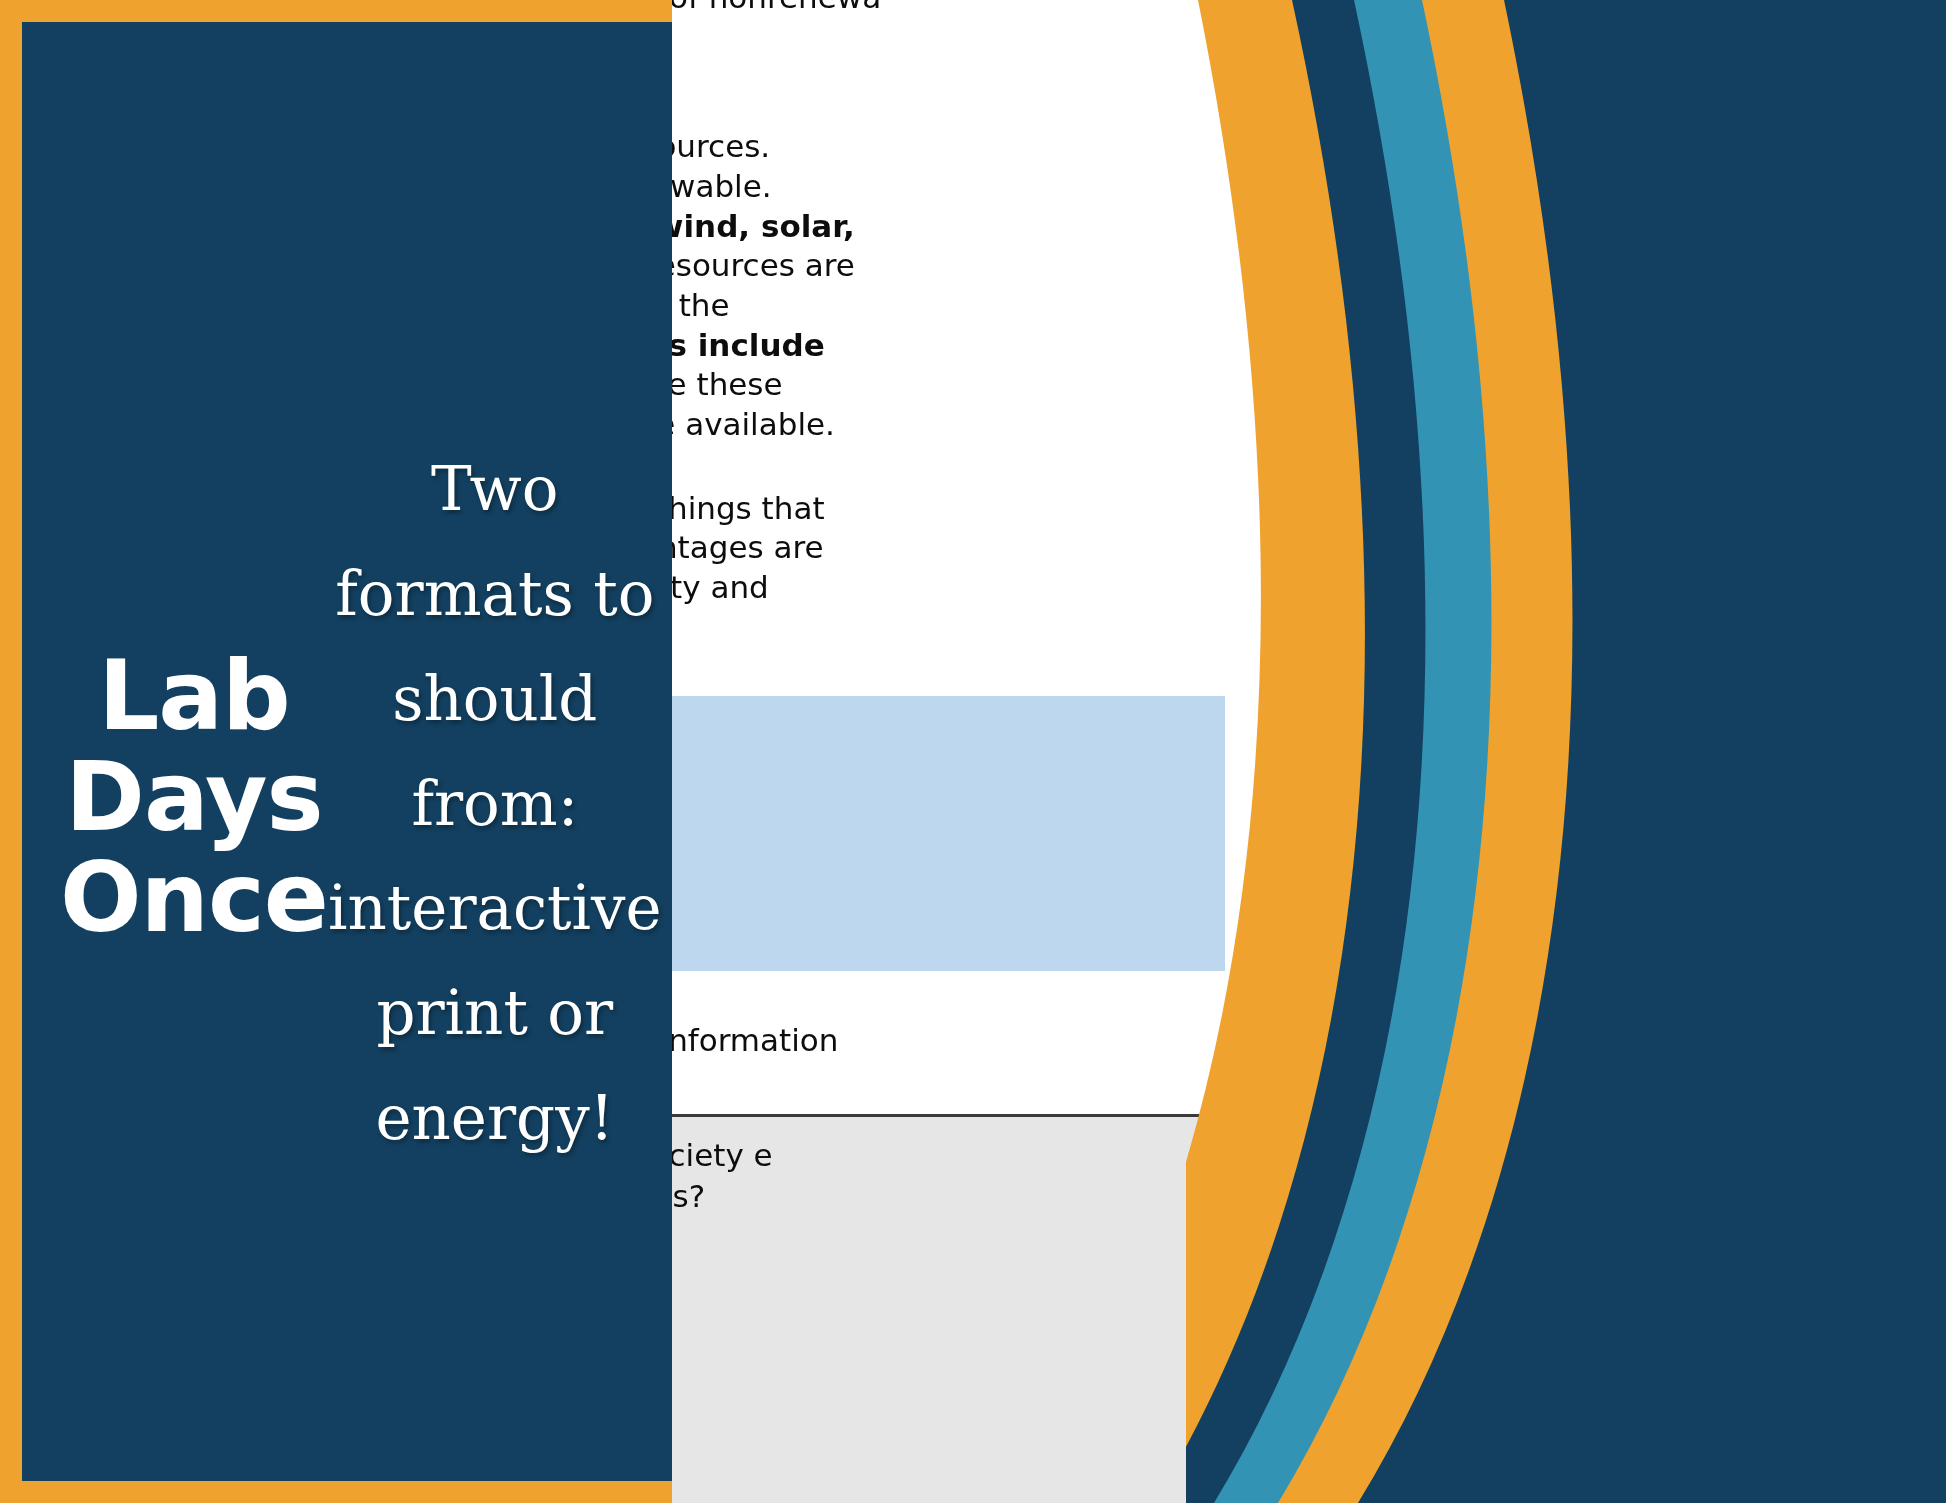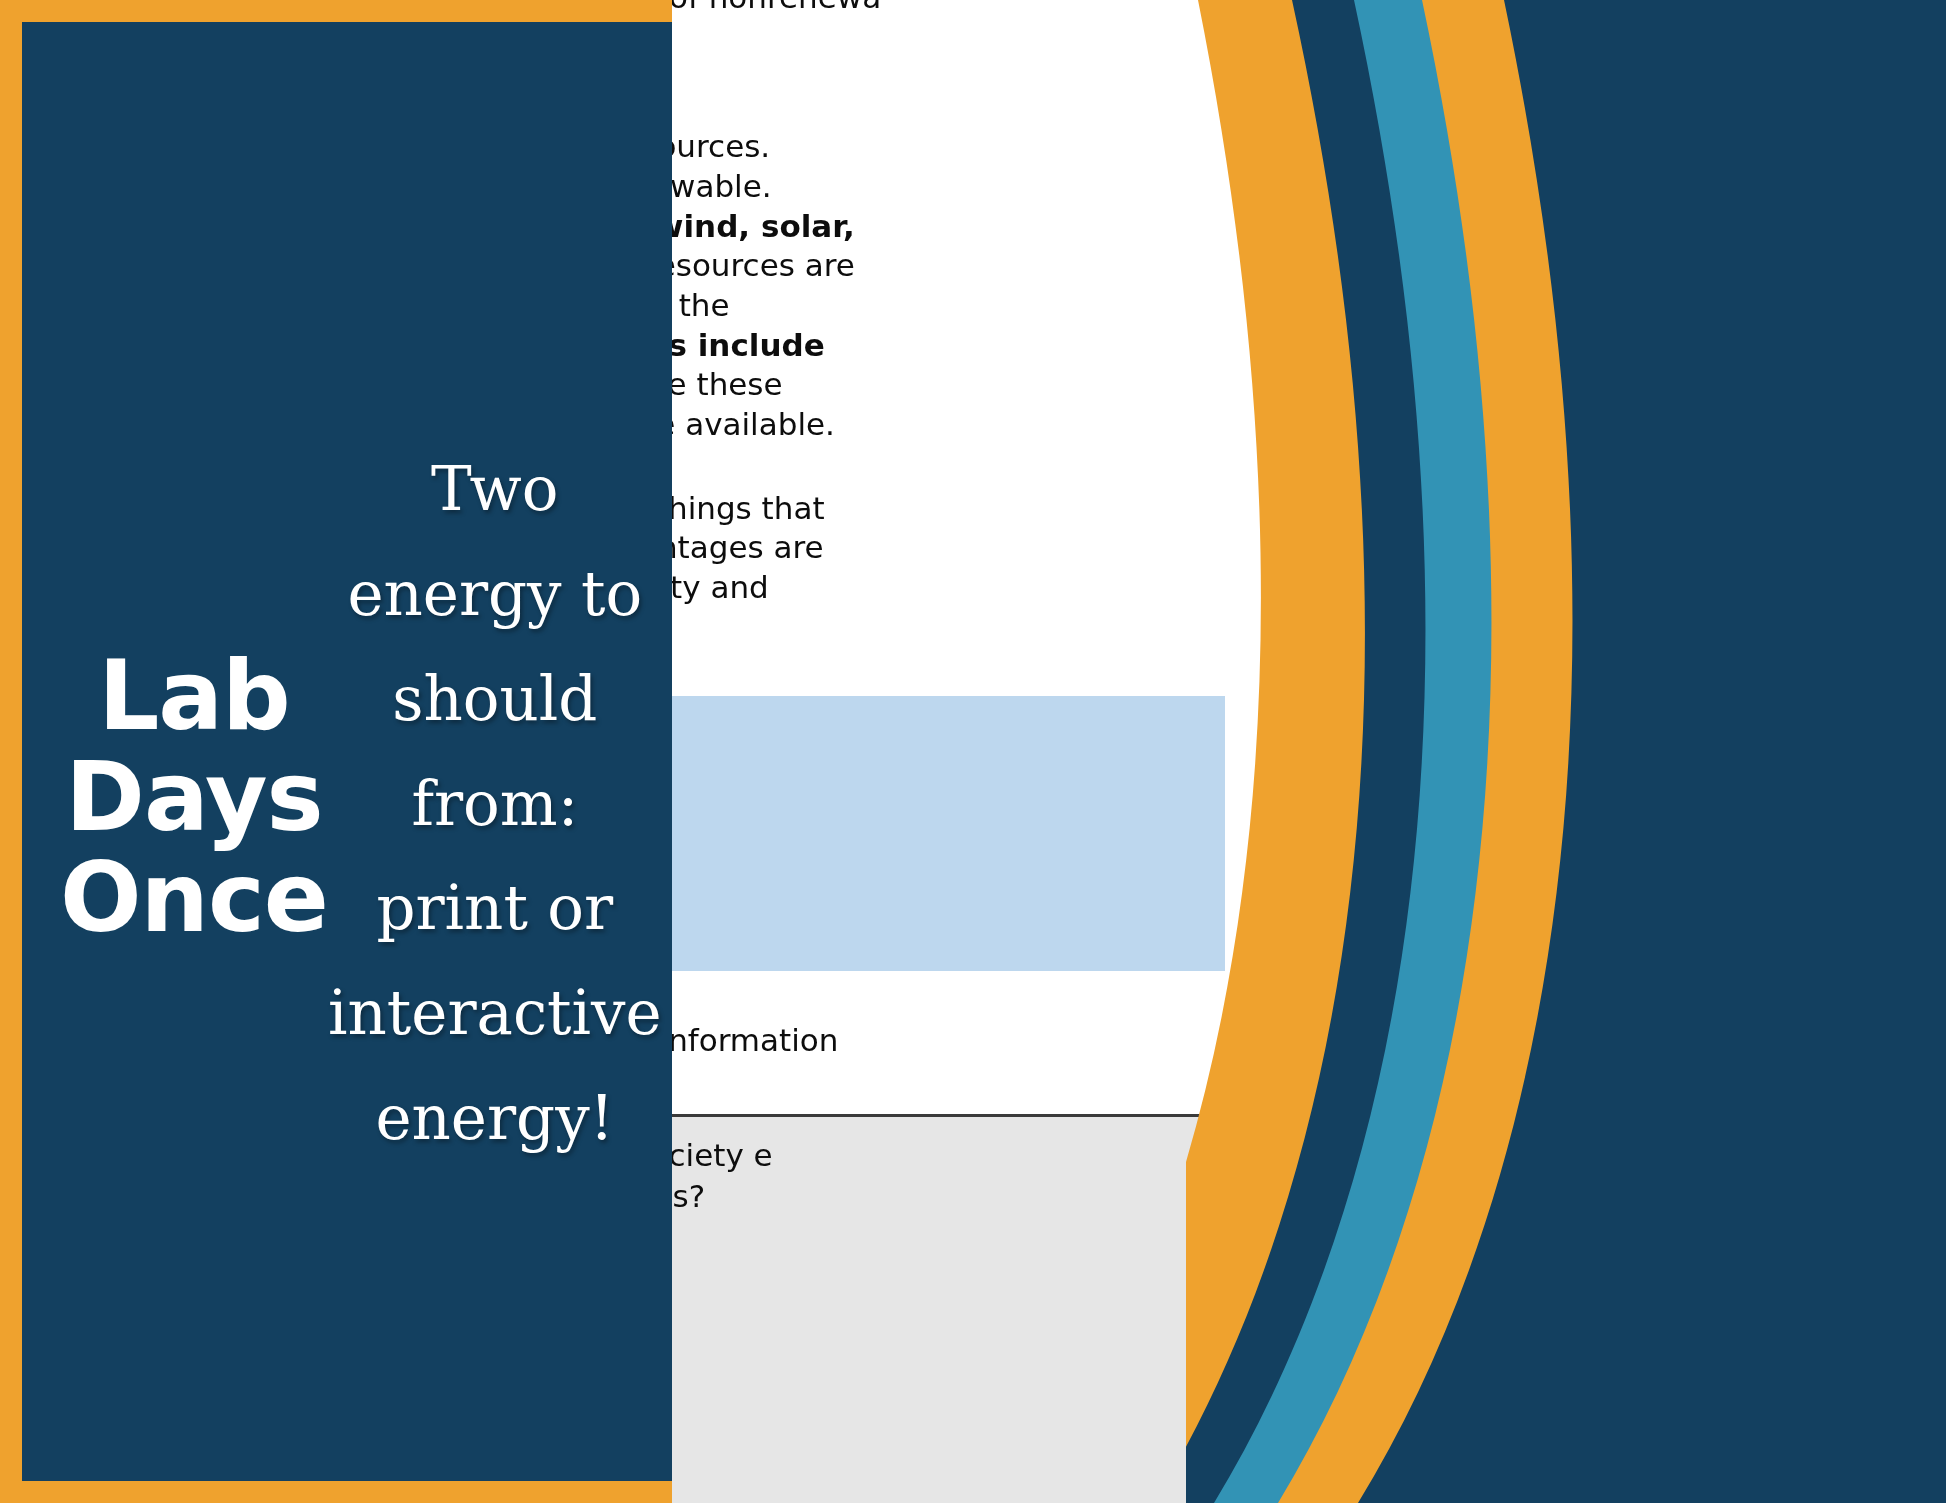--- a/index.html
+++ b/index.html
@@ -202,20 +202,20 @@
   <path d="M12 0 L106 0 C 246 640, 176 1160, -32 1503 L-150 1503 C 70 1150, 138 630, 12 0 Z" fill="#EFA22E"></path>
 </svg>
 
 <div id="left-panel">
   <div id="left-panel-inner">
     <div class="headline">
       <span class="hl-line">Lab Days</span>
       <span class="hl-line">Once</span>
     </div>
     <div class="subtext">
-      <span class="st-line">Two energy to</span>
+      <span class="st-line">Two formats to</span>
       <span class="st-line">should from:</span>
+      <span class="st-line">interactive</span>
       <span class="st-line">print or</span>
-      <span class="st-line">interactive</span>
       <span class="st-line">energy!</span>
     </div>
   </div>
 </div>
 
 </body></html>

